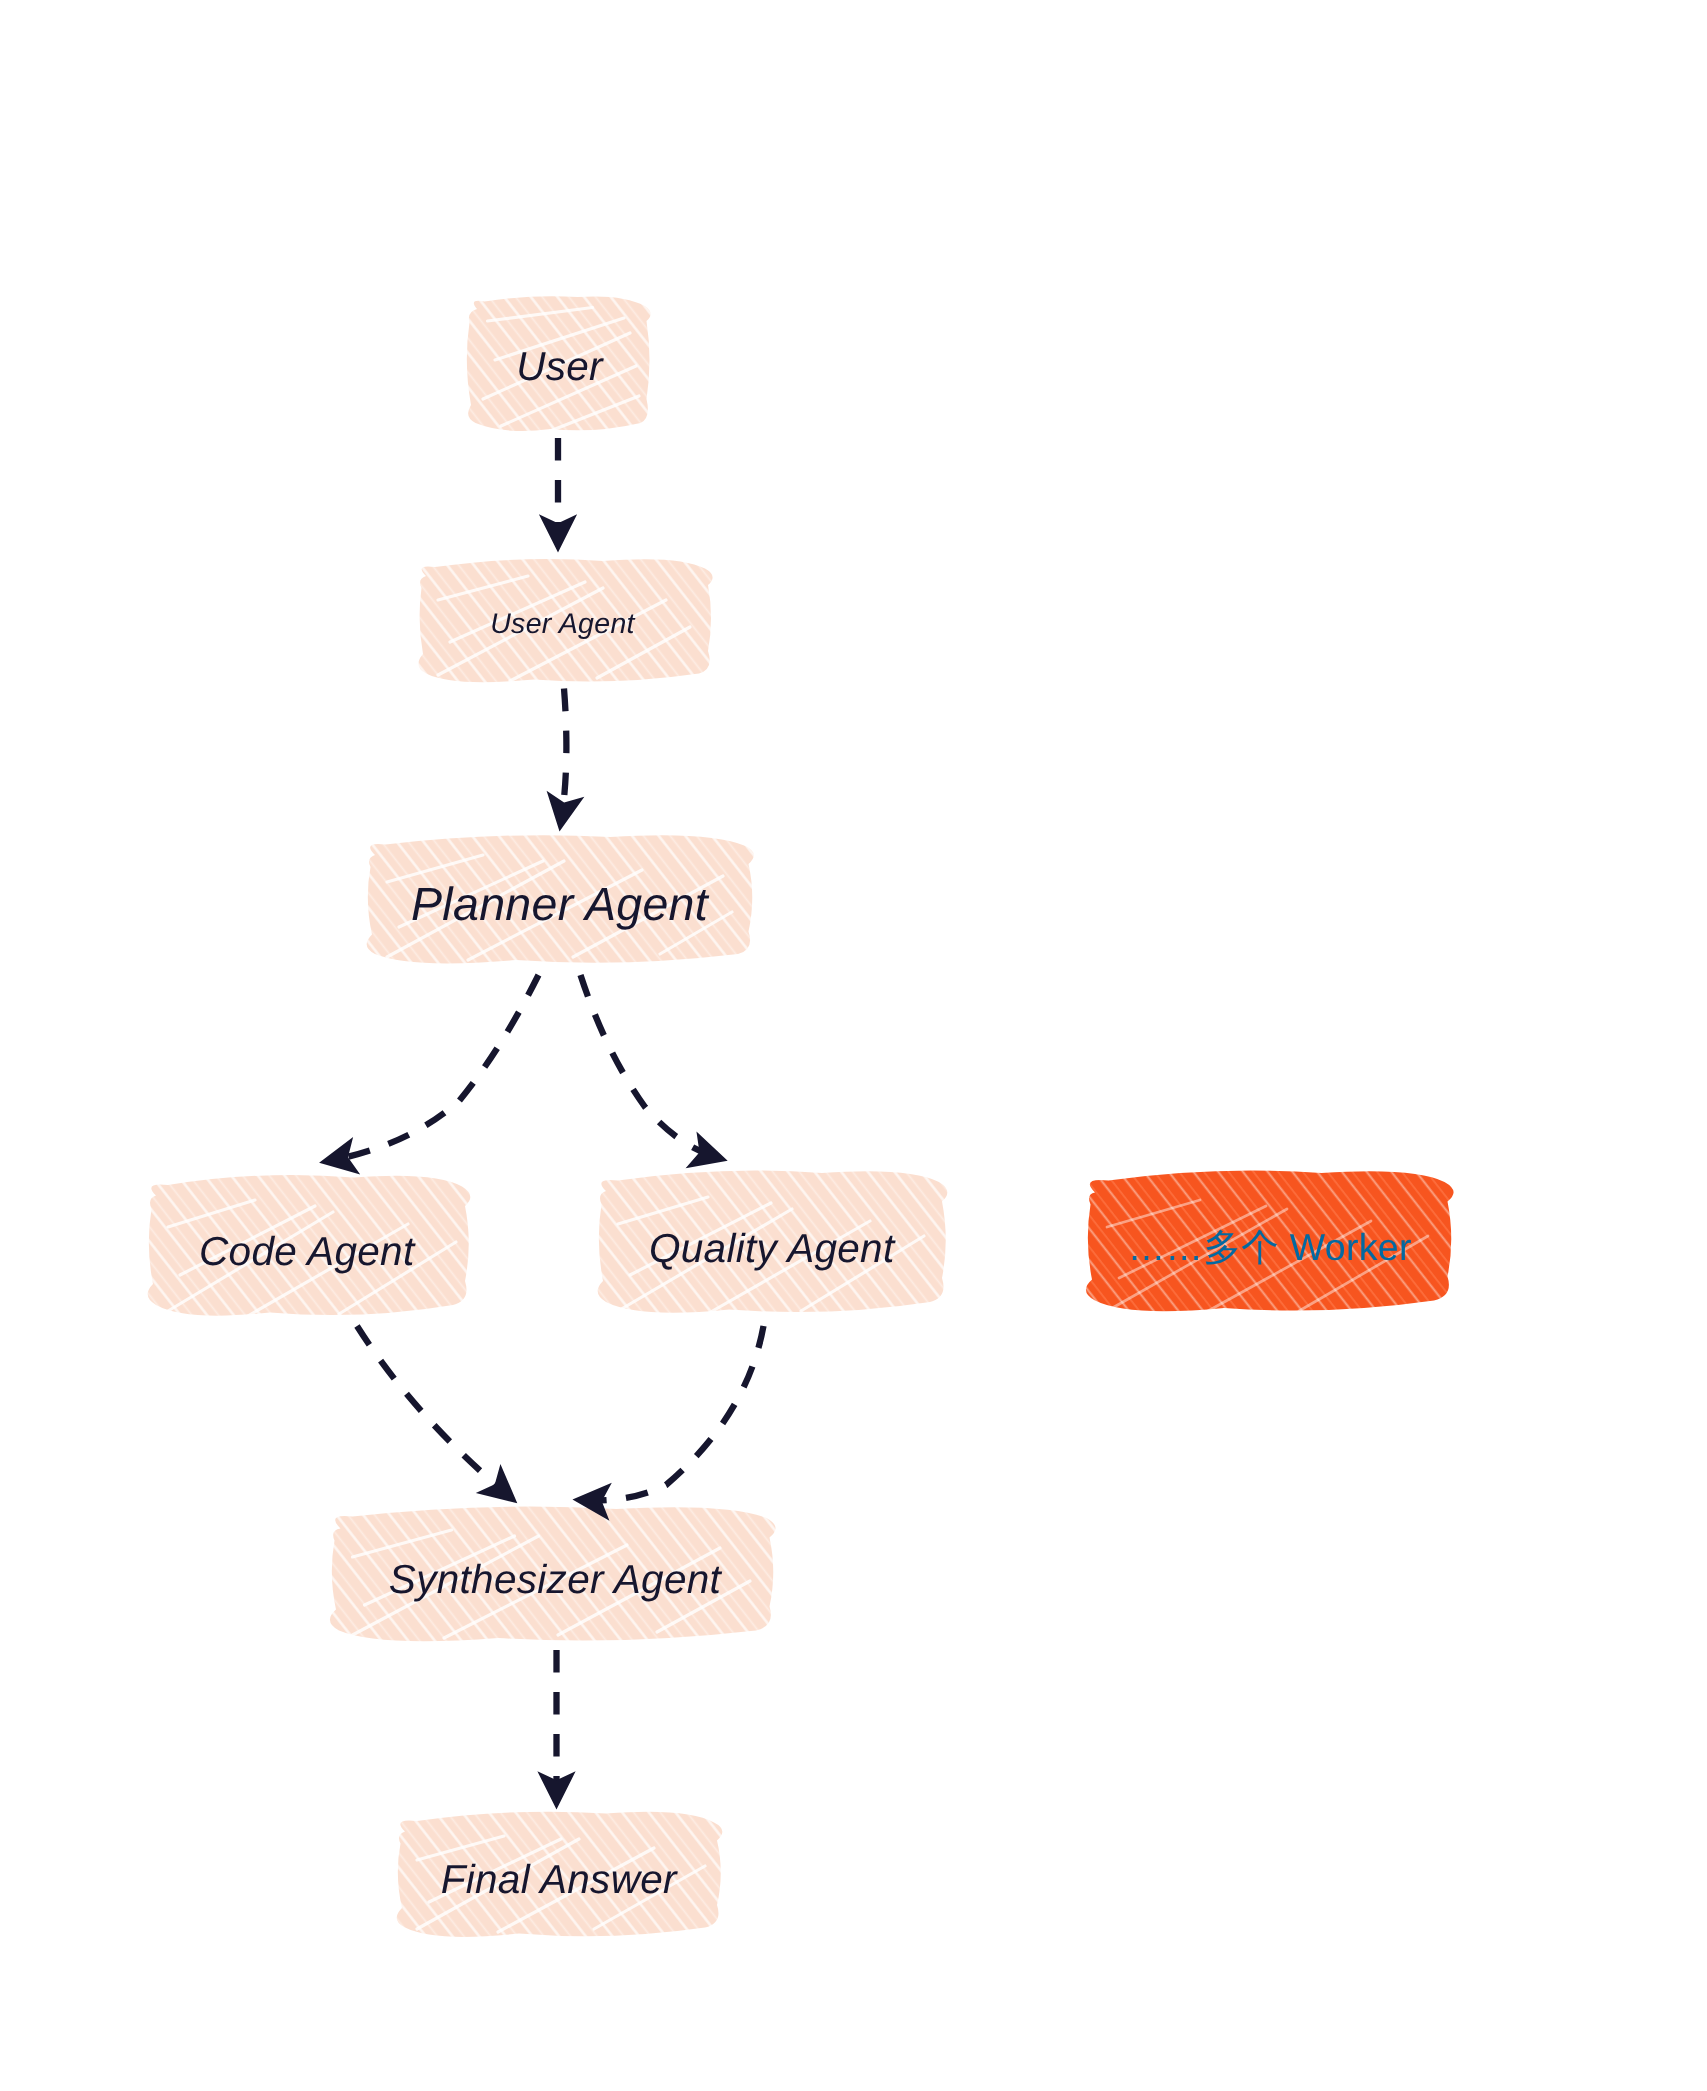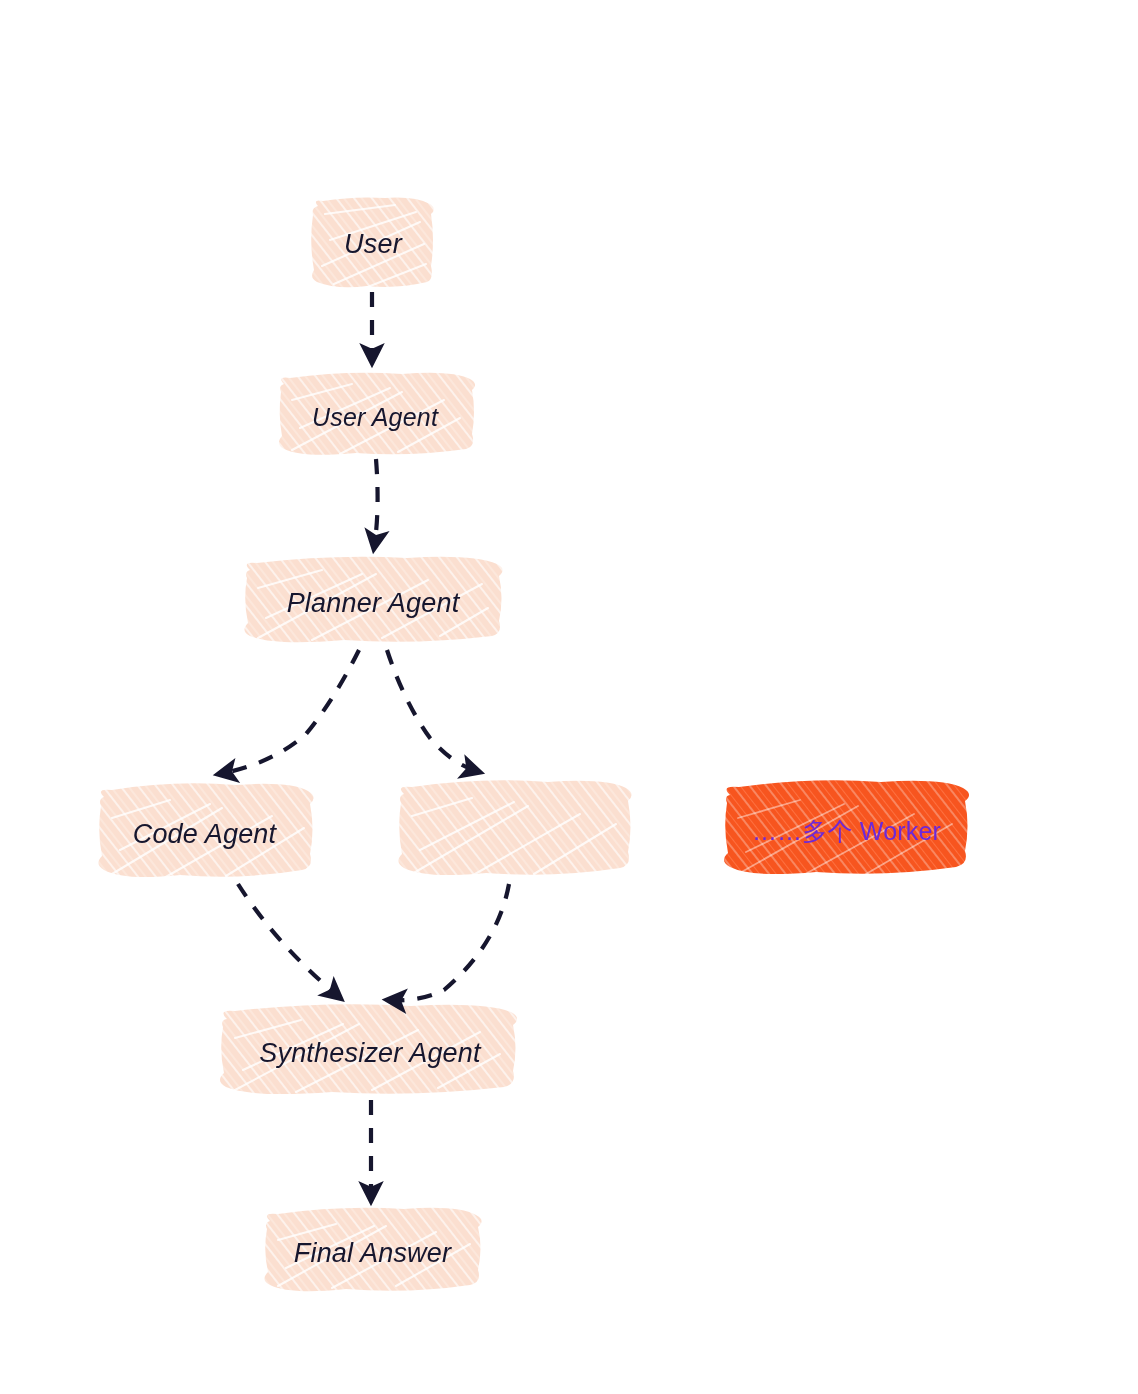--- a/index.html
+++ b/index.html
@@ -34,21 +34,21 @@
     text-align: center;
     white-space: nowrap;
     pointer-events: none;
     letter-spacing: 0.2px;
   }
   .node-label.dark {
     color: #16162e;
     font-style: italic;
   }
   .node-label.light {
-    color: #6d28d9;
+    color: #0369a1;
   }
   .node-hit {
     position: absolute;
     cursor: pointer;
   }
 </style>
 </head>
 <body>
 
 <div id="diagram-root">
@@ -144,26 +144,27 @@
       <path d="M238,884 Q276,944 340,998" marker-end="url(#arrow-head)"></path>
 
       <path d="M509,884 Q498,944 444,990 Q420,1002 388,1000" marker-end="url(#arrow-head)"></path>
 
       <path d="M371,1100 L371,1200" marker-end="url(#arrow-head)"></path>
     </g>
   </svg>
 
   <div class="node-label dark" style="left:314px; top:200px; width:118px; height:88px; font-size:27px;">User</div>
 
-  <div class="node-label dark" style="left:279px; top:377px; width:192px; height:80px; font-size:25px;">User Agent</div>
+  <div class="node-label dark" style="left:279px; top:377px; width:192px; height:80px; font-size:19px;">User Agent</div>
 
-  <div class="node-label dark" style="left:245px; top:562px; width:256px; height:82px; font-size:27px;">Planner Agent</div>
+  <div class="node-label dark" style="left:245px; top:562px; width:256px; height:82px; font-size:31px;">Planner Agent</div>
 
   <div class="node-label dark" style="left:99px; top:789px; width:211px; height:90px; font-size:27px;text-align:center;">Code Agent</div>
 
+  <div class="node-label dark" style="left:399px; top:786px; width:231px; height:92px; font-size:27px;">Quality Agent</div>
 
   <div class="node-label dark" style="left:222px; top:1011px; width:296px; height:84px; font-size:27px;">Synthesizer Agent</div>
 
   <div class="node-label dark" style="left:265px; top:1214px; width:215px; height:78px; font-size:27px;">Final Answer</div>
 
   <div class="node-label light" style="left:725px; top:787px; width:243px; height:88px; font-size:25px;">……多个 Worker</div>
 
   <div class="node-hit" style="left:314px; top:200px; width:118px; height:88px;"></div>
   <div class="node-hit" style="left:279px; top:377px; width:192px; height:80px;"></div>
   <div class="node-hit" style="left:245px; top:562px; width:256px; height:82px;"></div>

